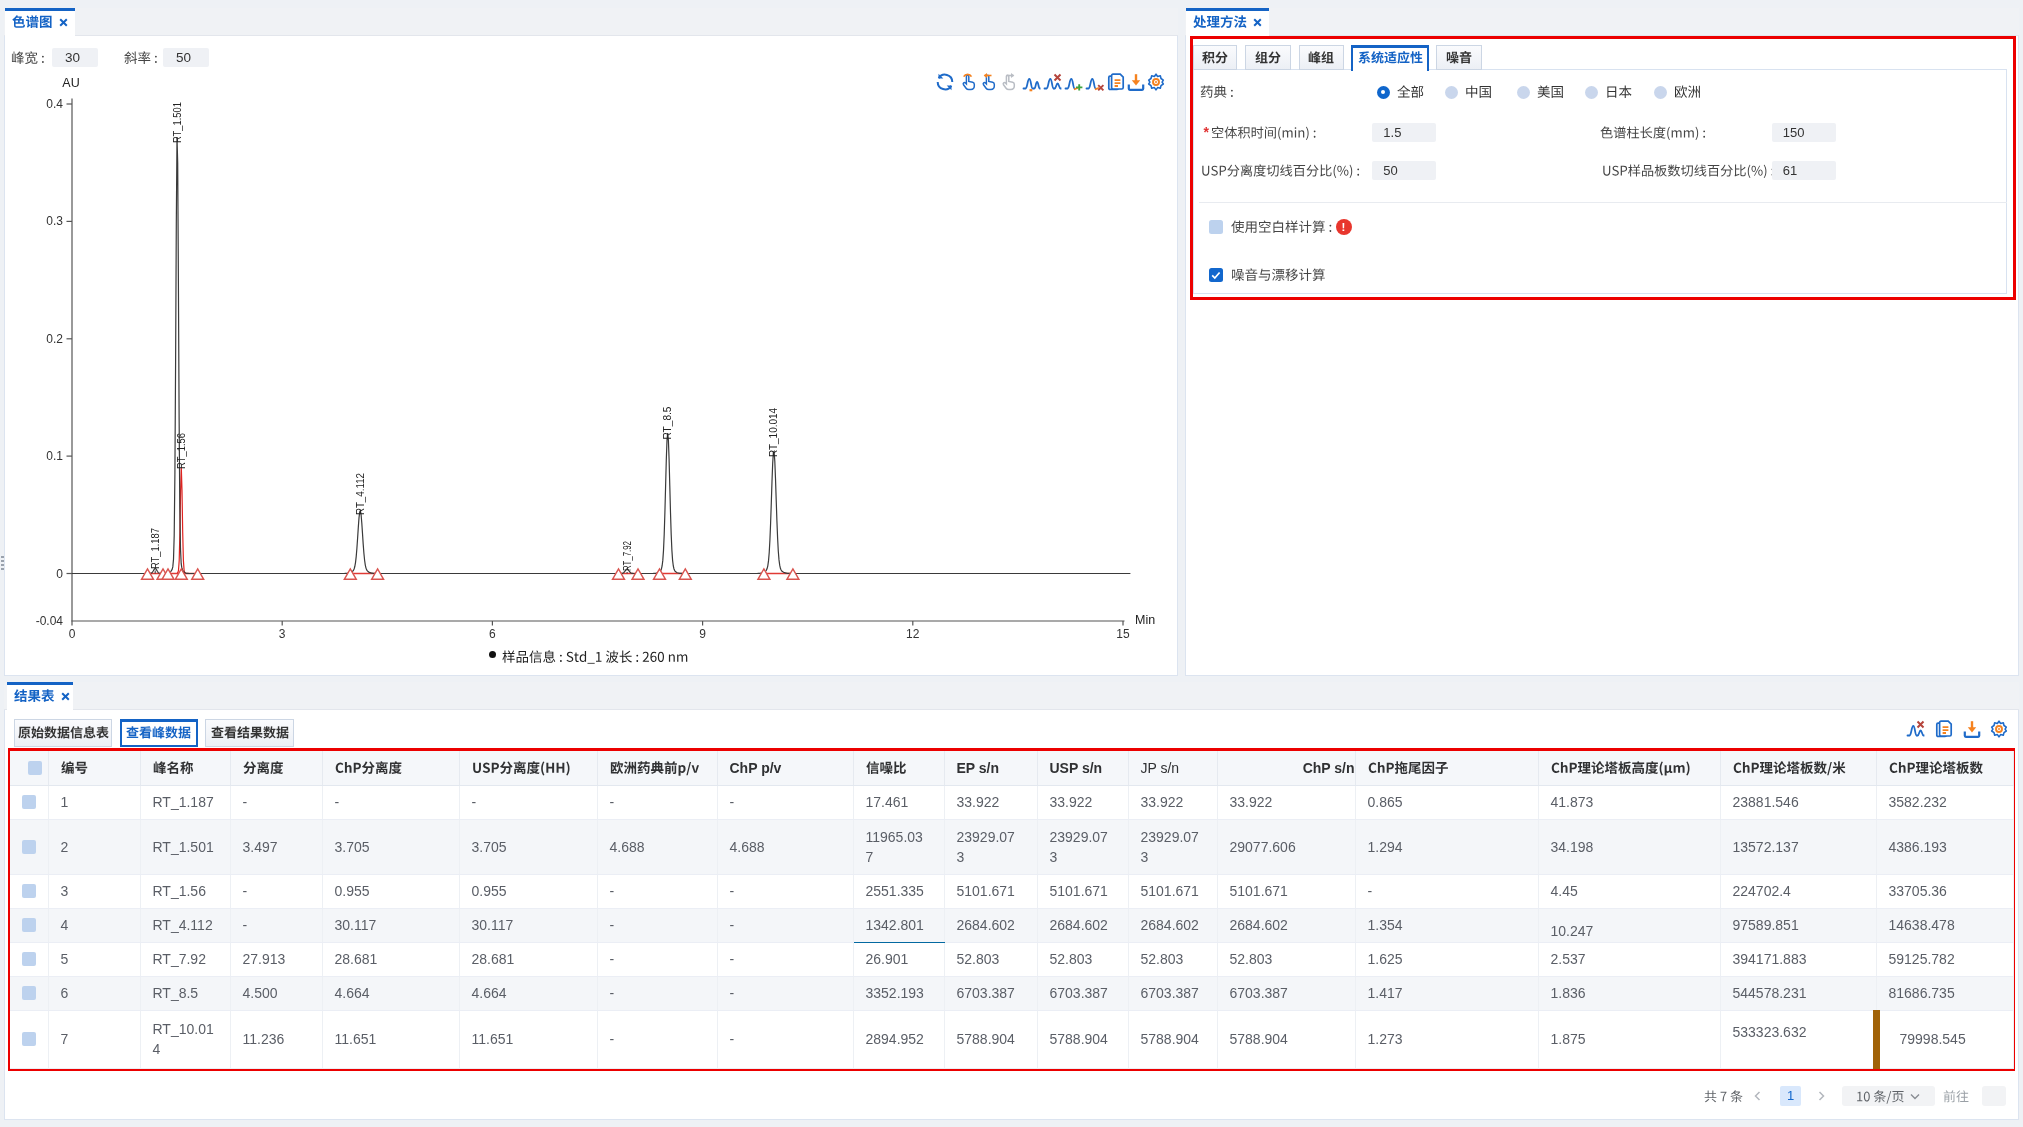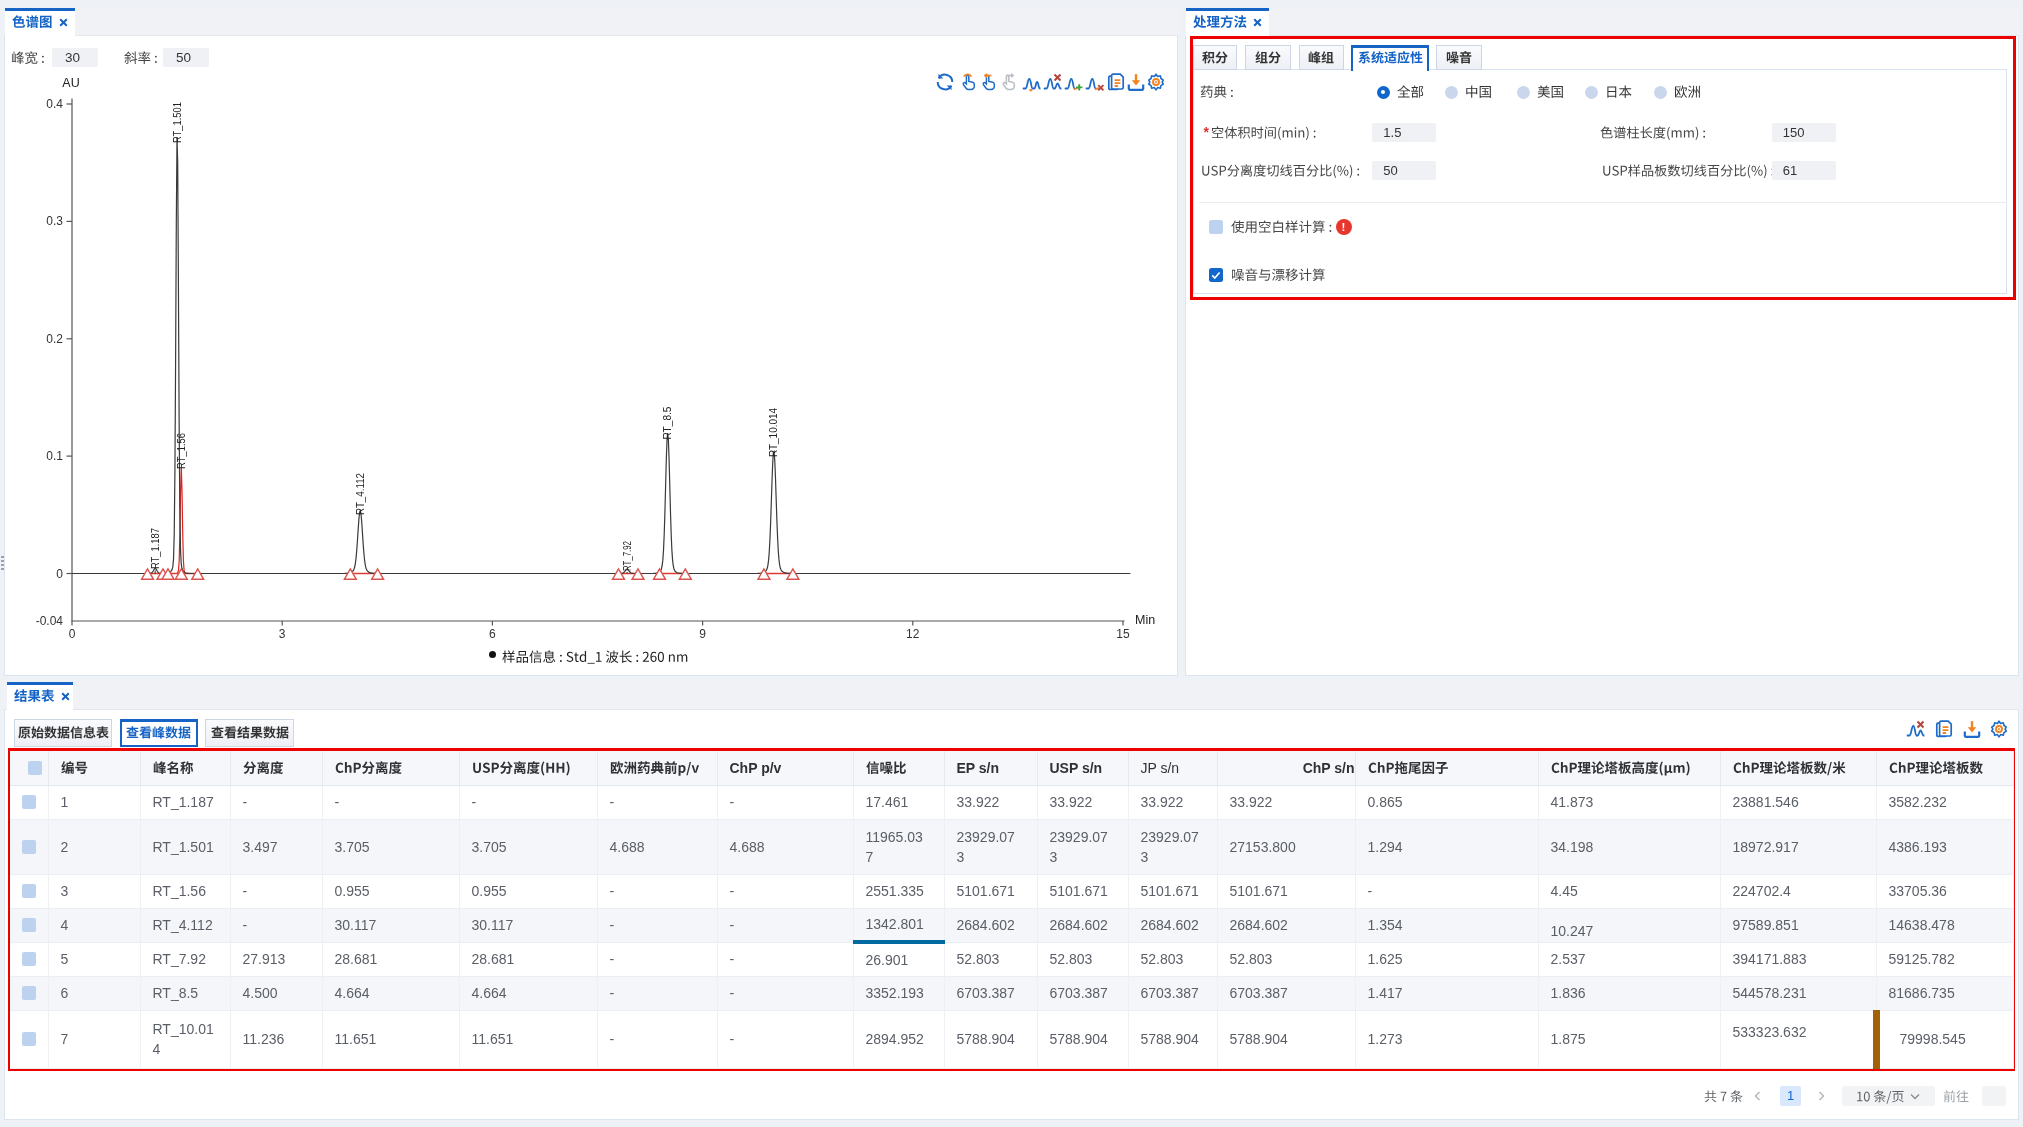--- a/index.html
+++ b/index.html
@@ -826,24 +826,24 @@
         <td style="border-right:1px solid #edf0f4;border-bottom:1px solid #ebeef5;padding:0 0 0 12px;color:#5a5e66;line-height:20px">RT_1.501</td>
         <td style="border-right:1px solid #edf0f4;border-bottom:1px solid #ebeef5;padding:0 0 0 12px;color:#5a5e66;line-height:20px">3.497</td>
         <td style="border-right:1px solid #edf0f4;border-bottom:1px solid #ebeef5;padding:0 0 0 12px;color:#5a5e66;line-height:20px">3.705</td>
         <td style="border-right:1px solid #edf0f4;border-bottom:1px solid #ebeef5;padding:0 0 0 12px;color:#5a5e66;line-height:20px">3.705</td>
         <td style="border-right:1px solid #edf0f4;border-bottom:1px solid #ebeef5;padding:0 0 0 12px;color:#5a5e66;line-height:20px">4.688</td>
         <td style="border-right:1px solid #edf0f4;border-bottom:1px solid #ebeef5;padding:0 0 0 12px;color:#5a5e66;line-height:20px">4.688</td>
         <td style="border-right:1px solid #edf0f4;border-bottom:1px solid #ebeef5;padding:0 0 0 12px;color:#5a5e66;line-height:20px">11965.03<br>7</td>
         <td style="border-right:1px solid #edf0f4;border-bottom:1px solid #ebeef5;padding:0 0 0 12px;color:#5a5e66;line-height:20px">23929.07<br>3</td>
         <td style="border-right:1px solid #edf0f4;border-bottom:1px solid #ebeef5;padding:0 0 0 12px;color:#5a5e66;line-height:20px">23929.07<br>3</td>
         <td style="border-right:1px solid #edf0f4;border-bottom:1px solid #ebeef5;padding:0 0 0 12px;color:#5a5e66;line-height:20px">23929.07<br>3</td>
-        <td style="border-right:1px solid #edf0f4;border-bottom:1px solid #ebeef5;padding:0 0 0 12px;color:#5a5e66;line-height:20px">27153.800</td>
+        <td style="border-right:1px solid #edf0f4;border-bottom:1px solid #ebeef5;padding:0 0 0 12px;color:#5a5e66;line-height:20px">29077.606</td>
         <td style="border-right:1px solid #edf0f4;border-bottom:1px solid #ebeef5;padding:0 0 0 12px;color:#5a5e66;line-height:20px">1.294</td>
         <td style="border-right:1px solid #edf0f4;border-bottom:1px solid #ebeef5;padding:0 0 0 12px;color:#5a5e66;line-height:20px">34.198</td>
-        <td style="border-right:1px solid #edf0f4;border-bottom:1px solid #ebeef5;padding:0 0 0 12px;color:#5a5e66;line-height:20px">18972.917</td>
+        <td style="border-right:1px solid #edf0f4;border-bottom:1px solid #ebeef5;padding:0 0 0 12px;color:#5a5e66;line-height:20px">13572.137</td>
         <td style="border-right:1px solid #edf0f4;border-bottom:1px solid #ebeef5;padding:0 0 0 12px;color:#5a5e66;line-height:20px">4386.193</td>
       </tr>
       <tr style="height:34px;background:#fff">
         <td style="border-right:1px solid #edf0f4;border-bottom:1px solid #ebeef5;padding:0">
           <div style="width:14px;height:14px;border-radius:2px;background:#bdd2ee;margin:0 auto"></div>
         </td>
         <td style="border-right:1px solid #edf0f4;border-bottom:1px solid #ebeef5;padding:0 0 0 12px;color:#5a5e66;line-height:20px">3</td>
         <td style="border-right:1px solid #edf0f4;border-bottom:1px solid #ebeef5;padding:0 0 0 12px;color:#5a5e66;line-height:20px">RT_1.56</td>
         <td style="border-right:1px solid #edf0f4;border-bottom:1px solid #ebeef5;padding:0 0 0 12px;color:#5a5e66;line-height:20px">-</td>
         <td style="border-right:1px solid #edf0f4;border-bottom:1px solid #ebeef5;padding:0 0 0 12px;color:#5a5e66;line-height:20px">0.955</td>
@@ -864,21 +864,21 @@
         <td style="border-right:1px solid #edf0f4;border-bottom:1px solid #ebeef5;padding:0">
           <div style="width:14px;height:14px;border-radius:2px;background:#bdd2ee;margin:0 auto"></div>
         </td>
         <td style="border-right:1px solid #edf0f4;border-bottom:1px solid #ebeef5;padding:0 0 0 12px;color:#5a5e66;line-height:20px">4</td>
         <td style="border-right:1px solid #edf0f4;border-bottom:1px solid #ebeef5;padding:0 0 0 12px;color:#5a5e66;line-height:20px">RT_4.112</td>
         <td style="border-right:1px solid #edf0f4;border-bottom:1px solid #ebeef5;padding:0 0 0 12px;color:#5a5e66;line-height:20px">-</td>
         <td style="border-right:1px solid #edf0f4;border-bottom:1px solid #ebeef5;padding:0 0 0 12px;color:#5a5e66;line-height:20px">30.117</td>
         <td style="border-right:1px solid #edf0f4;border-bottom:1px solid #ebeef5;padding:0 0 0 12px;color:#5a5e66;line-height:20px">30.117</td>
         <td style="border-right:1px solid #edf0f4;border-bottom:1px solid #ebeef5;padding:0 0 0 12px;color:#5a5e66;line-height:20px">-</td>
         <td style="border-right:1px solid #edf0f4;border-bottom:1px solid #ebeef5;padding:0 0 0 12px;color:#5a5e66;line-height:20px">-</td>
-        <td style="border-right:1px solid #edf0f4;border-bottom:4px solid #0369a1;padding:0 0 0 12px;color:#5a5e66;line-height:20px">1342.801</td>
+        <td style="border-right:1px solid #edf0f4;border-bottom:1px solid #0369a1;padding:0 0 0 12px;color:#5a5e66;line-height:20px">1342.801</td>
         <td style="border-right:1px solid #edf0f4;border-bottom:1px solid #ebeef5;padding:0 0 0 12px;color:#5a5e66;line-height:20px">2684.602</td>
         <td style="border-right:1px solid #edf0f4;border-bottom:1px solid #ebeef5;padding:0 0 0 12px;color:#5a5e66;line-height:20px">2684.602</td>
         <td style="border-right:1px solid #edf0f4;border-bottom:1px solid #ebeef5;padding:0 0 0 12px;color:#5a5e66;line-height:20px">2684.602</td>
         <td style="border-right:1px solid #edf0f4;border-bottom:1px solid #ebeef5;padding:0 0 0 12px;color:#5a5e66;line-height:20px">2684.602</td>
         <td style="border-right:1px solid #edf0f4;border-bottom:1px solid #ebeef5;padding:0 0 0 12px;color:#5a5e66;line-height:20px">1.354</td>
         <td style="border-right:1px solid #edf0f4;border-bottom:1px solid #ebeef5;padding:12px 0 0 12px;color:#5a5e66;line-height:20px">10.247</td>
         <td style="border-right:1px solid #edf0f4;border-bottom:1px solid #ebeef5;padding:0 0 0 12px;color:#5a5e66;line-height:20px">97589.851</td>
         <td style="border-right:1px solid #edf0f4;border-bottom:1px solid #ebeef5;padding:0 0 0 12px;color:#5a5e66;line-height:20px">14638.478</td>
       </tr>
       <tr style="height:34px;background:#fff">

